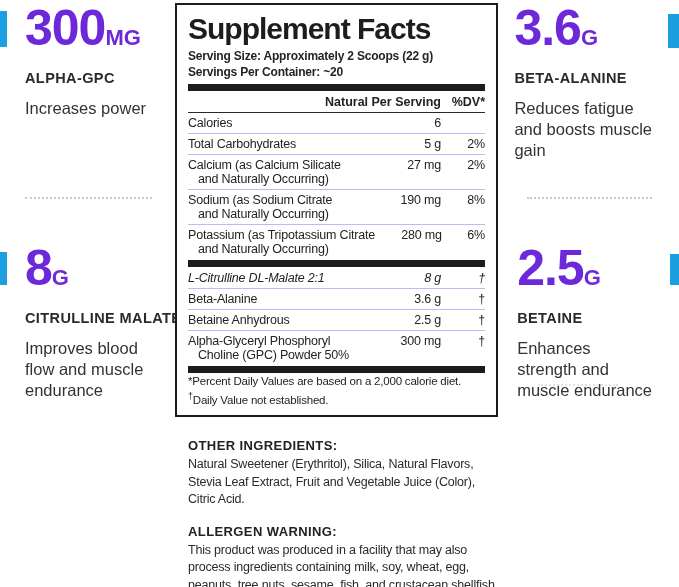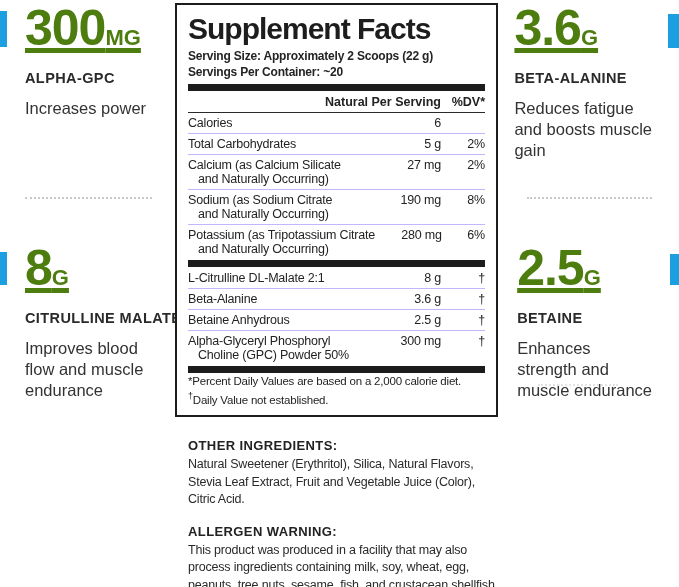--- a/index.html
+++ b/index.html
@@ -12,21 +12,21 @@
   .eb-lb { left:0; top:252px; width:7px; height:33px; }
   .eb-rt { right:0; top:14px; width:11px; height:34px; }
   .eb-rb { right:0; top:254px; width:9px; height:31px; }
 
   
   .callout { position:absolute; }
   .co-left { left:25px; text-align:left; }
   .co-right { right:27px; }
   .co-top { top:6px; }
   .co-bottom { top:246px; }
-  .big-num { color:#4d7c0f; font-weight:bold; font-size:50px; line-height:44px; letter-spacing:-1px;text-decoration:underline; }
+  .big-num { color:#6d28d9; font-weight:bold; font-size:50px; line-height:44px; letter-spacing:-1px; }
   .big-unit { font-size:22px; letter-spacing:0; }
   .co-name { margin-top:10px; font-size:14.5px; font-weight:bold; letter-spacing:0.4px; color:#2a2a2a; }
   .co-desc { margin-top:12px; font-size:16.5px; line-height:21px; color:#333333; white-space:pre-line; }
 
   .dotted-div { position:absolute; border-top:2px dotted #c9c9c9; height:0; }
   .dd-left { left:25px; width:127px; top:197px; }
   .dd-right { left:527px; width:125px; top:197px; }
   .dd-right2 { left:538px; width:80px; top:384px; border-top:2px dotted #e3e3e3; }
 
   
@@ -40,21 +40,21 @@
   .tb-top { margin-top:4px; }
   .tb-mid { margin:1px 0; }
   .tb-bot { margin:1px 0; }
   .facts-header { display:flex; align-items:flex-end; padding:4px 0 3px 0;
                   border-bottom:1px solid #2a2a2a; font-size:12.5px; line-height:14px; font-weight:bold; }
   .fh-spacer { flex:1; }
   .fh-dv { width:44px; text-align:right; }
   .frow { display:flex; padding:3px 0; font-size:12.5px; line-height:14px;
           letter-spacing:-0.2px; color:#232323; border-top:1px solid #c4b5fd; }
   .frow:first-child { border-top:none; }
-  .thick-bar + .frow { border-top:none; }
+  .thick-bar + .frow { border-top:none;font-style:italic; }
   .frow .fname { flex:1; padding-right:4px; white-space:nowrap; }
   .frow .fname .l2 { display:block; padding-left:10px; }
   .frow .fname .l2:empty { display:none; }
   .frow .famt { width:64px; text-align:right; white-space:nowrap; }
   .frow .fdv { width:44px; text-align:right; }
   .footnotes { padding-top:0; font-size:11.5px; line-height:15px; letter-spacing:-0.2px; color:#232323; }
   .footnotes sup { font-size:9px; }
 
   
   .bottom-sections { position:absolute; left:188px; top:438px; width:380px; }

